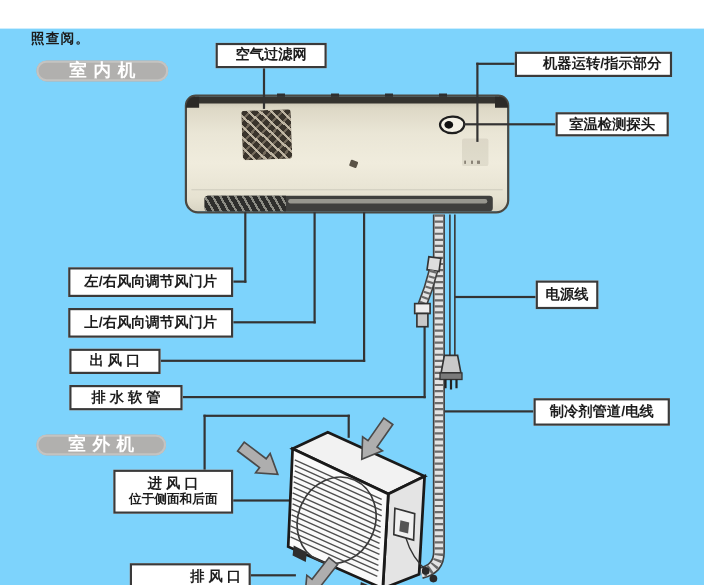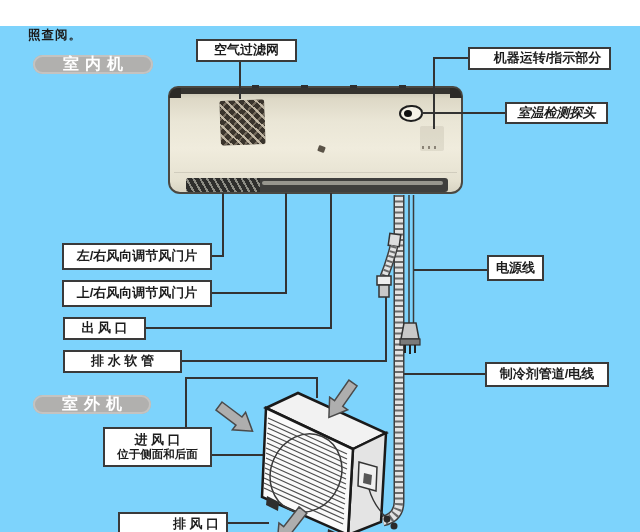--- a/index.html
+++ b/index.html
@@ -104,25 +104,25 @@
   <div class="ln" style="left:413px;top:243px;width:74px;height:2px;"></div>
   <div class="ln" style="left:404px;top:347px;width:81px;height:2px;"></div>
   <div class="ln" style="left:185px;top:351px;width:2px;height:51px;"></div>
   <div class="ln" style="left:185px;top:351px;width:133px;height:2px;"></div>
   <div class="ln" style="left:316px;top:351px;width:2px;height:21px;"></div>
   <div class="ln" style="left:211px;top:428px;width:53px;height:2px;"></div>
   <div class="ln" style="left:212px;top:496px;width:57px;height:2px;"></div>
 
   <div class="lbl" style="left:196px;top:13px;width:101px;height:23px;">空气过滤网</div>
   <div class="lbl" style="left:468px;top:21px;width:143px;height:23px;padding-left:16px;">机器运转/指示部分</div>
-  <div class="lbl" style="left:505px;top:76px;width:103px;height:22px;font-style:italic;">室温检测探头</div>
+  <div class="lbl" style="left:505px;top:76px;width:103px;height:22px;">室温检测探头</div>
   <div class="lbl" style="left:62px;top:217px;width:150px;height:27px;">左/右风向调节风门片</div>
   <div class="lbl" style="left:62px;top:254px;width:150px;height:27px;">上/右风向调节风门片</div>
   <div class="lbl" style="left:63px;top:291px;width:83px;height:23px;">出 风 口</div>
-  <div class="lbl" style="left:63px;top:324px;width:119px;height:23px;text-align:right;">排 水 软 管</div>
+  <div class="lbl" style="left:63px;top:324px;width:103px;height:23px;text-align:right;">排 水 软 管</div>
   <div class="lbl" style="left:487px;top:229px;width:57px;height:26px;">电源线</div>
   <div class="lbl" style="left:485px;top:336px;width:124px;height:25px;">制冷剂管道/电线</div>
   <div class="lbl twoline" style="left:103px;top:401px;width:109px;height:40px;">
     <span>进 风 口</span>
     <span class="sub">位于侧面和后面</span>
   </div>
   <div class="lbl" style="left:118px;top:486px;width:110px;height:24px;padding-left:46px;">排 风 口</div>
 
   <svg width="640" height="532" viewBox="0 0 640 532" xmlns="http://www.w3.org/2000/svg">
     <defs>

